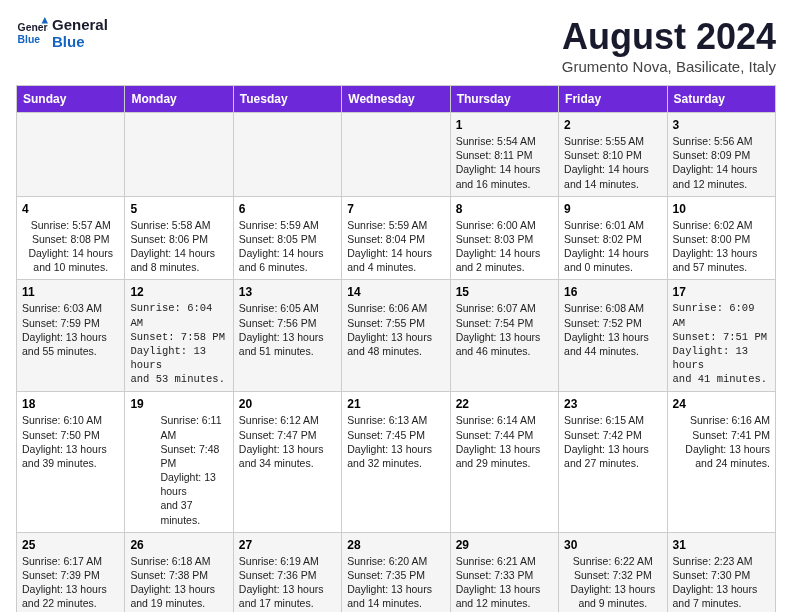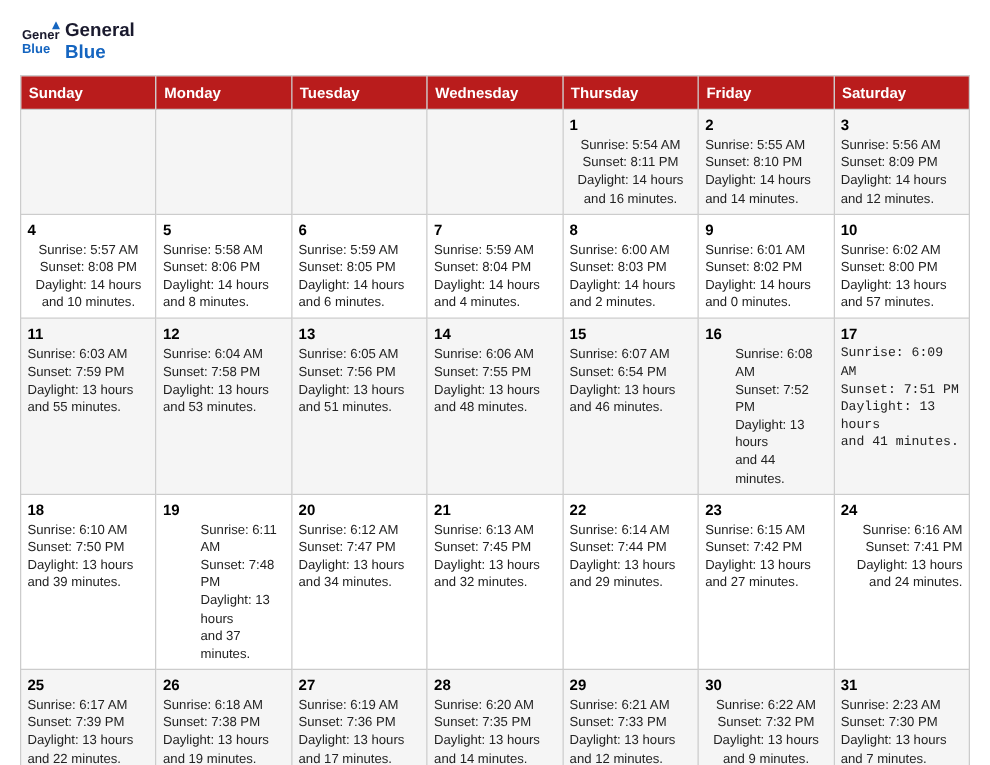--- a/index.html
+++ b/index.html
@@ -36,21 +36,21 @@
     .location-title {
       font-size: 15px;
       color: #444;
     }
     table {
       width: 100%;
       border-collapse: collapse;
       font-size: 11px;
     }
     thead tr th {
-      background-color: #b91c1c;
+      background-color: #6d28d9;
       color: #fff;
       text-align: left;
       padding: 6px 6px;
       font-size: 12px;
       font-weight: bold;
       border: 1px solid #ccc;
     }
     tbody tr td {
       border: 1px solid #ccc;
       vertical-align: top;
@@ -88,20 +88,22 @@
       <text x="2" y="18" font-size="13" font-weight="bold" fill="#1a1a2e">General</text>
       <text x="2" y="32" font-size="13" font-weight="bold" fill="#1565c0">Blue</text>
       <polygon points="32,8 40,8 36,0" fill="#1565c0"></polygon>
     </svg>
     <div>
       <div style="font-size:15px;font-weight:bold;color:#1a1a2e;">General</div>
       <div style="font-size:15px;font-weight:bold;color:#1565c0;">Blue</div>
     </div>
   </div>
   <div class="title-area">
+    <div class="month-title">August 2024</div>
+    <div class="location-title">Grumento Nova, Basilicate, Italy</div>
   </div>
 </div>
 
 <table>
   <thead>
     <tr id="header-row">
     <th>Sunday</th>
         <th>Monday</th>
         <th>Tuesday</th>
         <th>Wednesday</th>
@@ -111,21 +113,21 @@
       </tr>
   </thead>
   <tbody id="calendar-body">
   <tr>
         <td class="empty-cell"></td>
         <td class="empty-cell"></td>
         <td class="empty-cell"></td>
         <td class="empty-cell"></td>
         <td>
           <span class="day-num">1</span>
-          <div class="day-info" style="white-space: pre-line; text-align: center;">Sunrise: 5:54 AM
+          <div class="day-info" style="white-space: pre-line;">Sunrise: 5:54 AM
 Sunset: 8:11 PM
 Daylight: 14 hours
 and 16 minutes.</div>
         </td>
         <td>
           <span class="day-num">2</span>
           <div class="day-info" style="white-space: pre-line;">Sunrise: 5:55 AM
 Sunset: 8:10 PM
 Daylight: 14 hours
 and 14 minutes.</div>
@@ -192,21 +194,21 @@
       <tr>
         <td>
           <span class="day-num">11</span>
           <div class="day-info" style="white-space: pre-line;">Sunrise: 6:03 AM
 Sunset: 7:59 PM
 Daylight: 13 hours
 and 55 minutes.</div>
         </td>
         <td>
           <span class="day-num">12</span>
-          <div class="day-info" style="white-space: pre-line;">Sunrise: 6:04 AM
+          <div class="day-info" style="white-space: pre-line; font-family: Liberation Mono, monospace;">Sunrise: 6:04 AM
 Sunset: 7:58 PM
 Daylight: 13 hours
 and 53 minutes.</div>
         </td>
         <td>
           <span class="day-num">13</span>
           <div class="day-info" style="white-space: pre-line;">Sunrise: 6:05 AM
 Sunset: 7:56 PM
 Daylight: 13 hours
 and 51 minutes.</div>
@@ -214,27 +216,27 @@
         <td>
           <span class="day-num">14</span>
           <div class="day-info" style="white-space: pre-line;">Sunrise: 6:06 AM
 Sunset: 7:55 PM
 Daylight: 13 hours
 and 48 minutes.</div>
         </td>
         <td>
           <span class="day-num">15</span>
           <div class="day-info" style="white-space: pre-line;">Sunrise: 6:07 AM
-Sunset: 6:54 PM
+Sunset: 7:54 PM
 Daylight: 13 hours
 and 46 minutes.</div>
         </td>
         <td>
           <span class="day-num">16</span>
-          <div class="day-info" style="white-space: pre-line; margin-left: 24px;">Sunrise: 6:08 AM
+          <div class="day-info" style="white-space: pre-line;">Sunrise: 6:08 AM
 Sunset: 7:52 PM
 Daylight: 13 hours
 and 44 minutes.</div>
         </td>
         <td>
           <span class="day-num">17</span>
           <div class="day-info" style="white-space: pre-line; font-family: Liberation Mono, monospace;">Sunrise: 6:09 AM
 Sunset: 7:51 PM
 Daylight: 13 hours
 and 41 minutes.</div>

